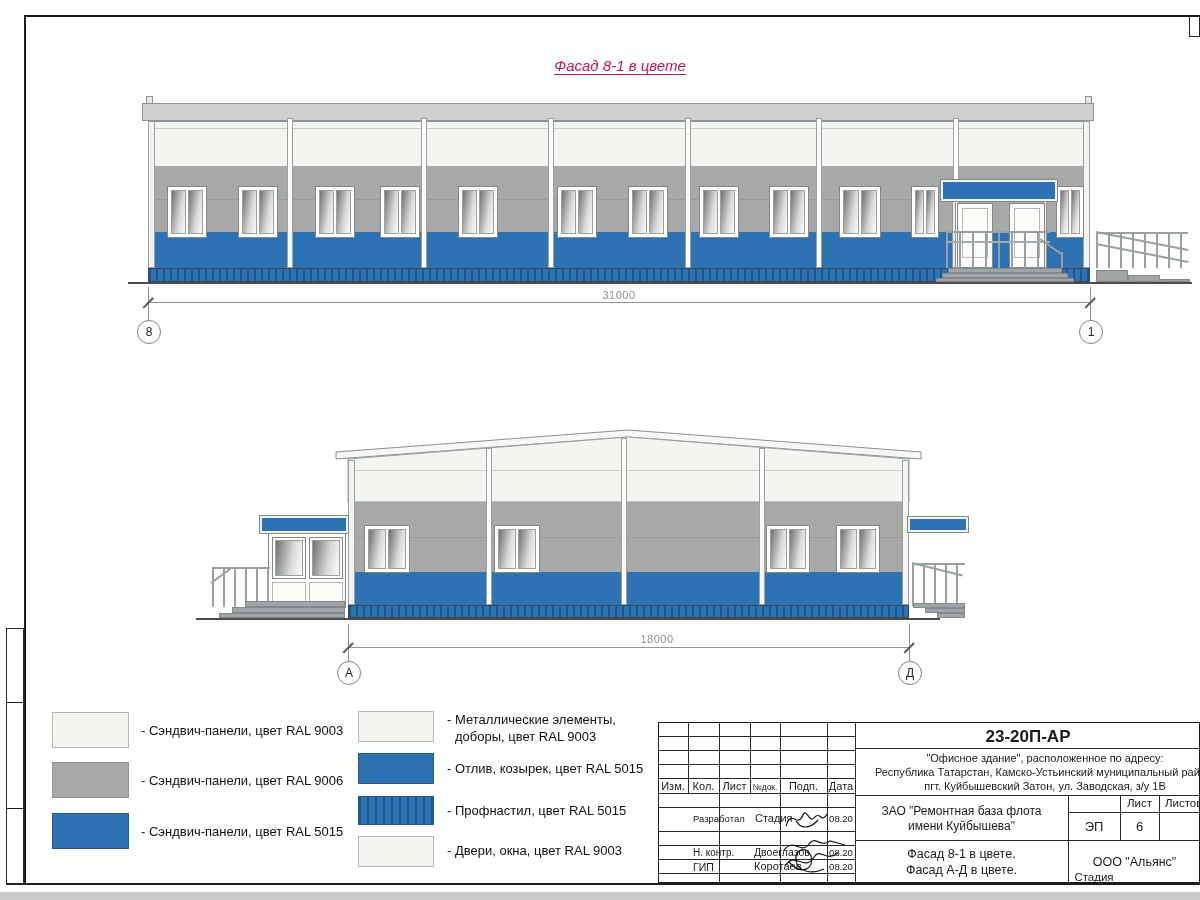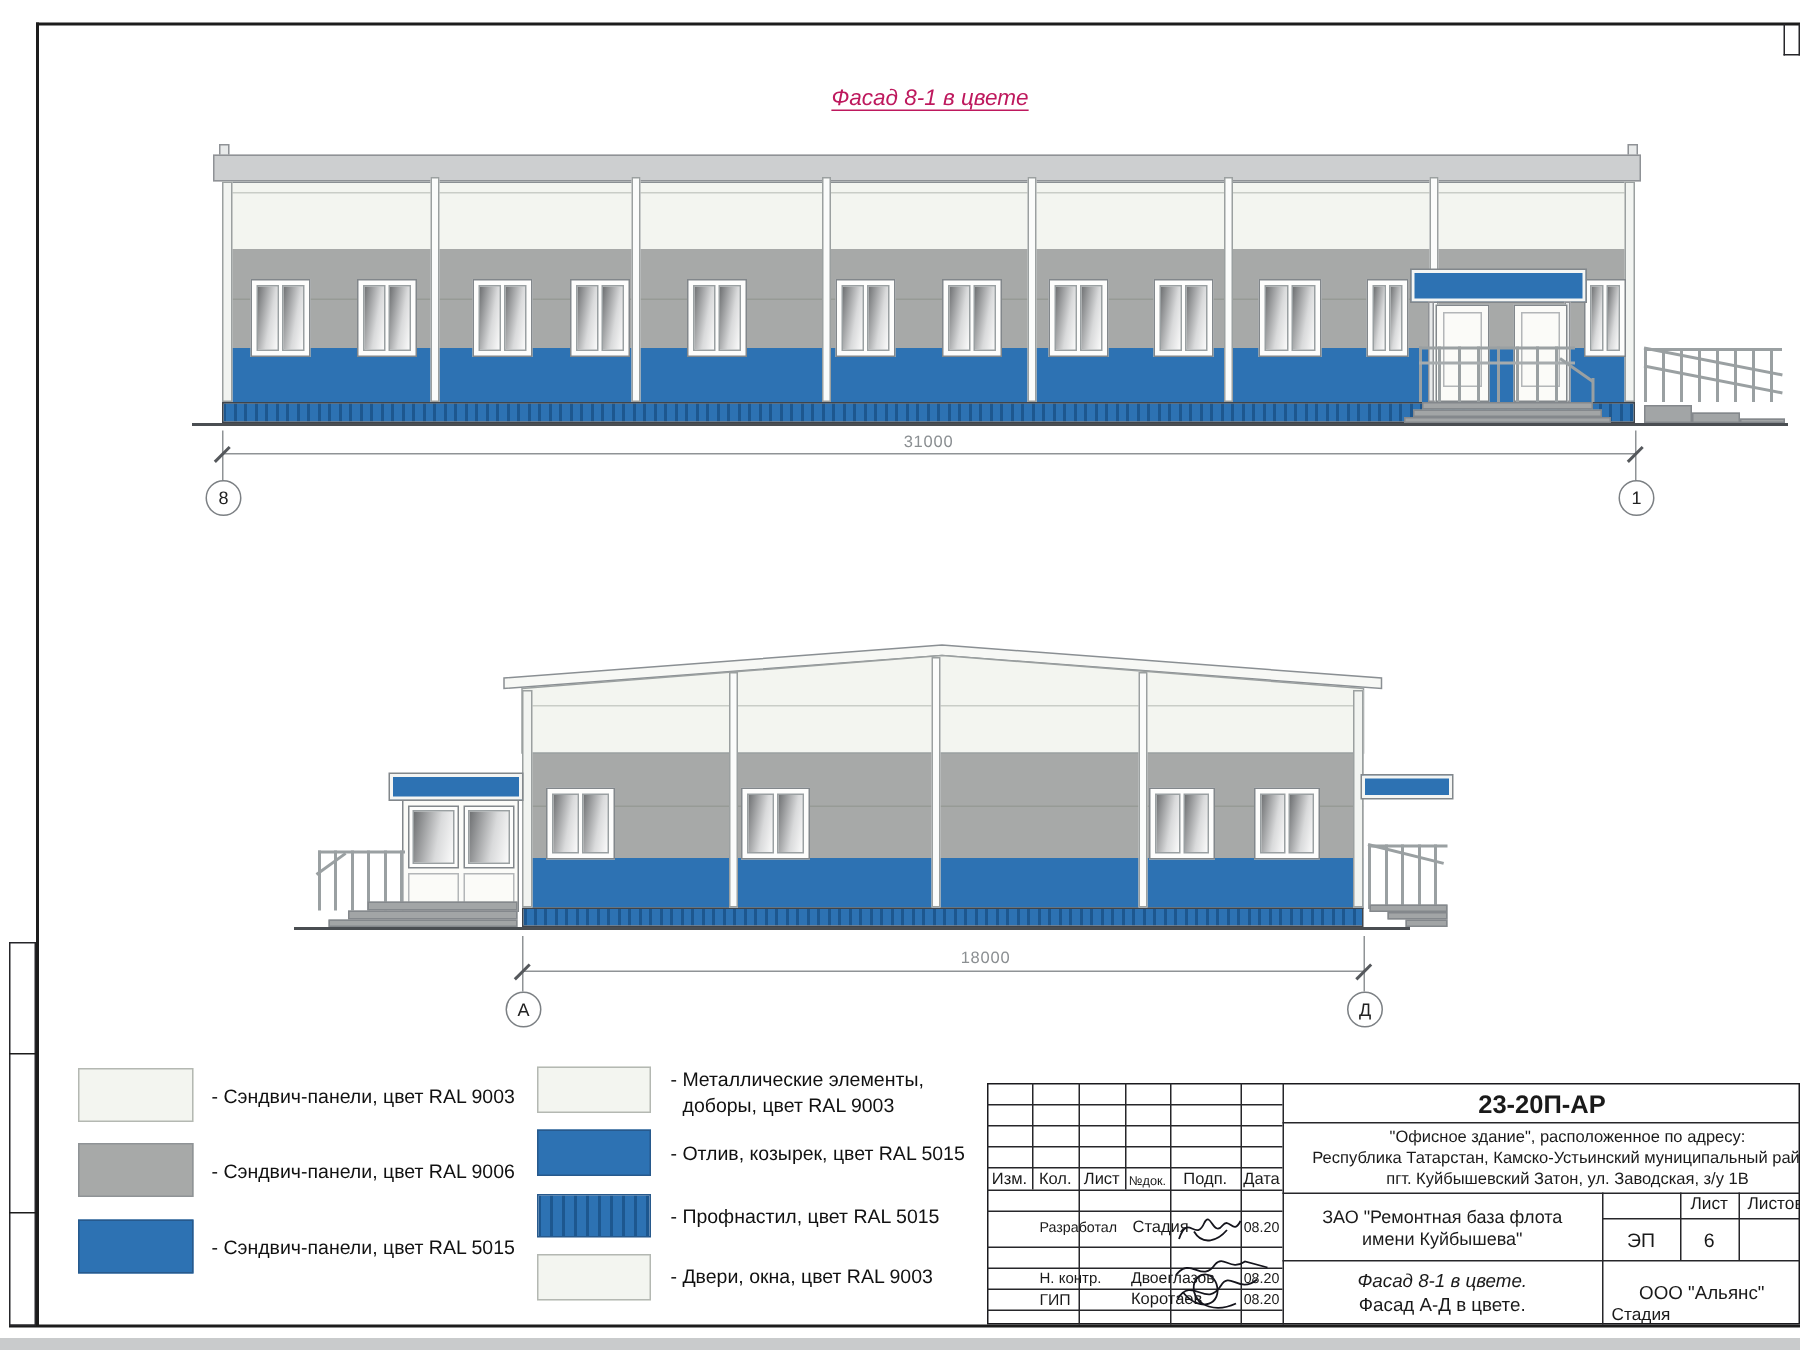--- a/index.html
+++ b/index.html
@@ -315,17 +315,17 @@
   <div class="tc" style="left:855px;top:752px;width:380px;font-size:11px;">"Офисное здание", расположенное по адресу:</div>
   <div class="tc" style="left:855px;top:766px;width:380px;font-size:11px;">Республика Татарстан, Камско-Устьинский муниципальный район,</div>
   <div class="tc" style="left:855px;top:780px;width:380px;font-size:11px;">пгт. Куйбышевский Затон, ул. Заводская, з/у 1В</div>
   <div class="tc" style="left:855px;top:804px;width:213px;font-size:12px;">ЗАО "Ремонтная база флота</div>
   <div class="tc" style="left:855px;top:819px;width:213px;font-size:12px;">имени Куйбышева"</div>
   <div class="tc" style="left:1068px;top:839px;width:52px;font-size:11.5px;margin-top:32px;">Стадия</div>
   <div class="tc" style="left:1120px;top:797px;width:39px;font-size:11.5px;">Лист</div>
   <div class="tc" style="left:1159px;top:797px;width:56px;font-size:11.5px;text-align:left;padding-left:6px;">Листов</div>
   <div class="tc" style="left:1068px;top:819px;width:52px;font-size:13px;">ЭП</div>
   <div class="tc" style="left:1120px;top:819px;width:39px;font-size:13px;">6</div>
-  <div class="tc" style="left:855px;top:847px;width:213px;font-size:12.5px;font-style:italic;">Фасад 8-1 в цвете.</div>
+  <div class="tc" style="left:855px;top:847px;width:213px;font-size:12.5px;">Фасад 8-1 в цвете.</div>
   <div class="tc" style="left:855px;top:863px;width:213px;font-size:12.5px;">Фасад А-Д в цвете.</div>
   <div class="tc" style="left:1068px;top:855px;width:133px;font-size:12.5px;">ООО "Альянс"</div>
 
 </div>
 
 </body></html>

